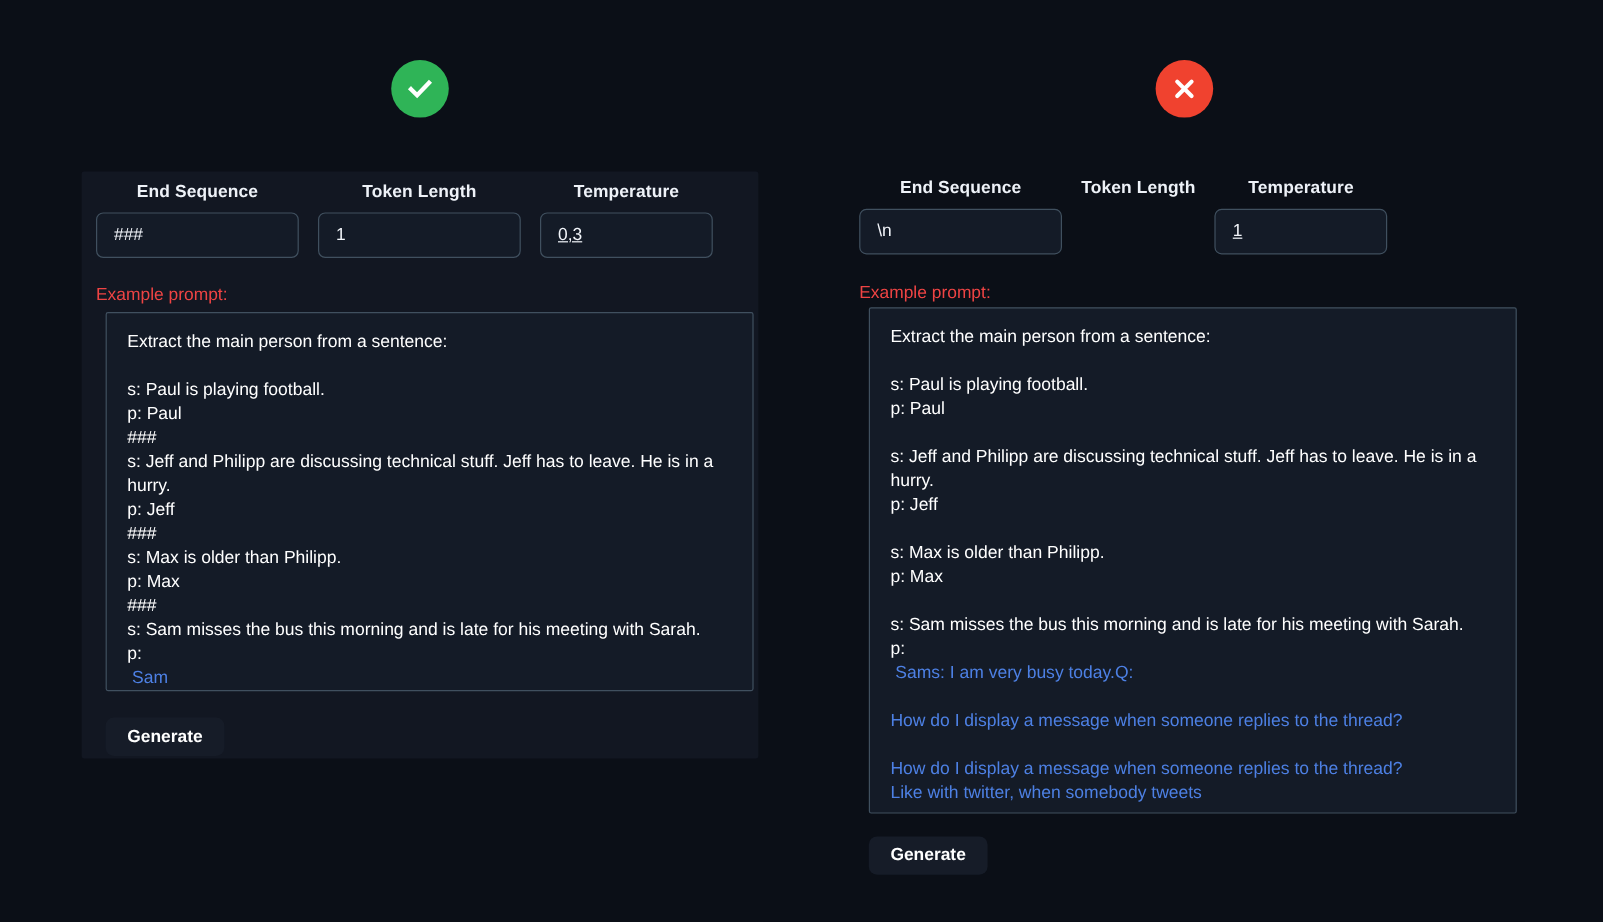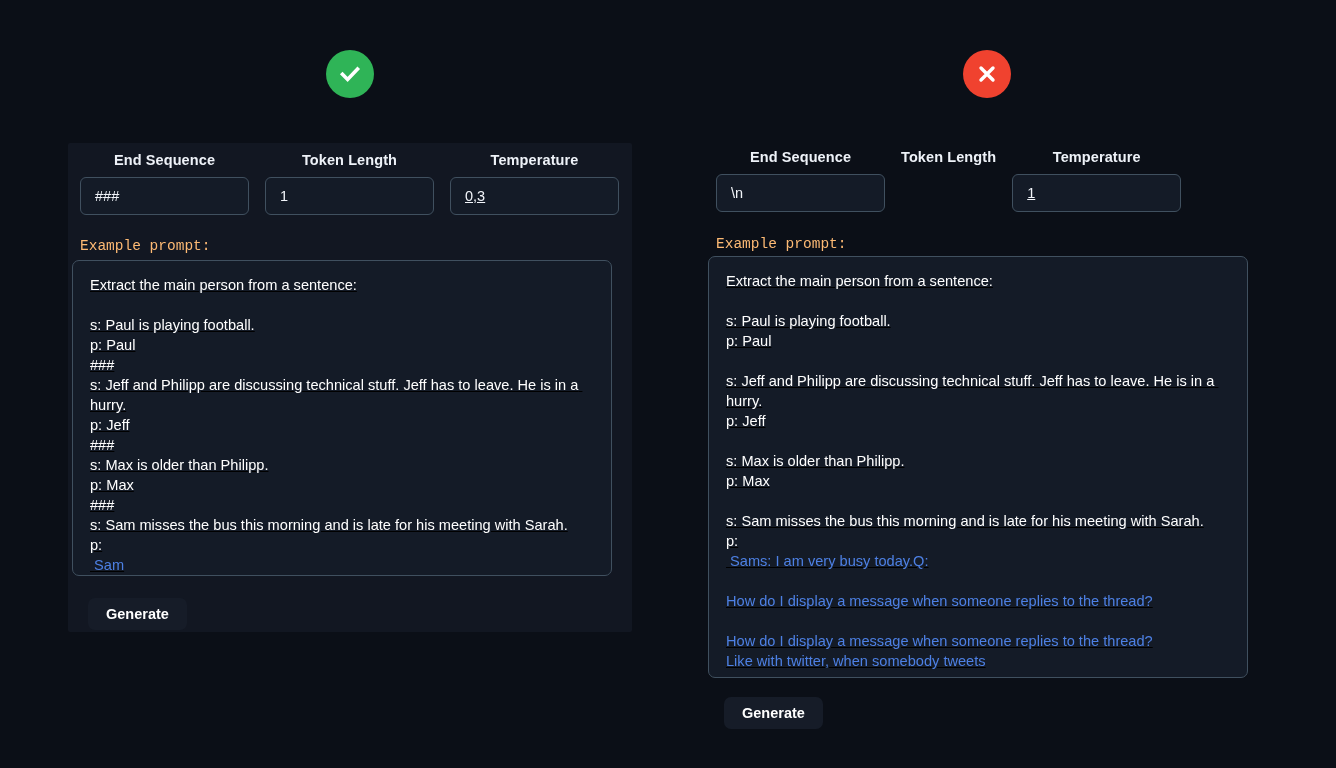--- a/index.html
+++ b/index.html
@@ -82,44 +82,42 @@
     border-radius: 6px;
     color: #f2f5fa;
     font-family: "Liberation Sans", sans-serif;
     font-size: 14.5px;
     padding: 0 14px;
     height: 38px;
     outline: none;
   }
   .w-end   { width: 169px; }
   .w-token { width: 169px; }
-  .w-temp  { width: 169px; text-decoration: underline; }
+  .w-temp  { width: 144px; text-decoration: underline; }
 
   
   .prompt-label {
     position: absolute;
     left: 12px;
-    color: #fdba74;
+    color: #ef4444;
     font-size: 14.5px;
     font-weight: 400;
     line-height: 1;
     white-space: nowrap;
-    font-family: Liberation Mono, monospace;
   }
   #panel-left  .prompt-label { top: 96px; }
   #panel-right .prompt-label { top: 96px; }
 
   .prompt-box {
     position: absolute;
-    left: 4px;
+    left: 20px;
     background: #141b27;
     border: 1px solid #40505f;
-    border-radius: 7px;
+    border-radius: 2px;
     overflow: hidden;
-    text-decoration: underline;
   }
   #prompt-box-left {
     top: 117px;
     width: 540px;
     height: 316px;
   }
   #prompt-box-right {
     top: 115px;
     width: 540px;
     height: 422px;

